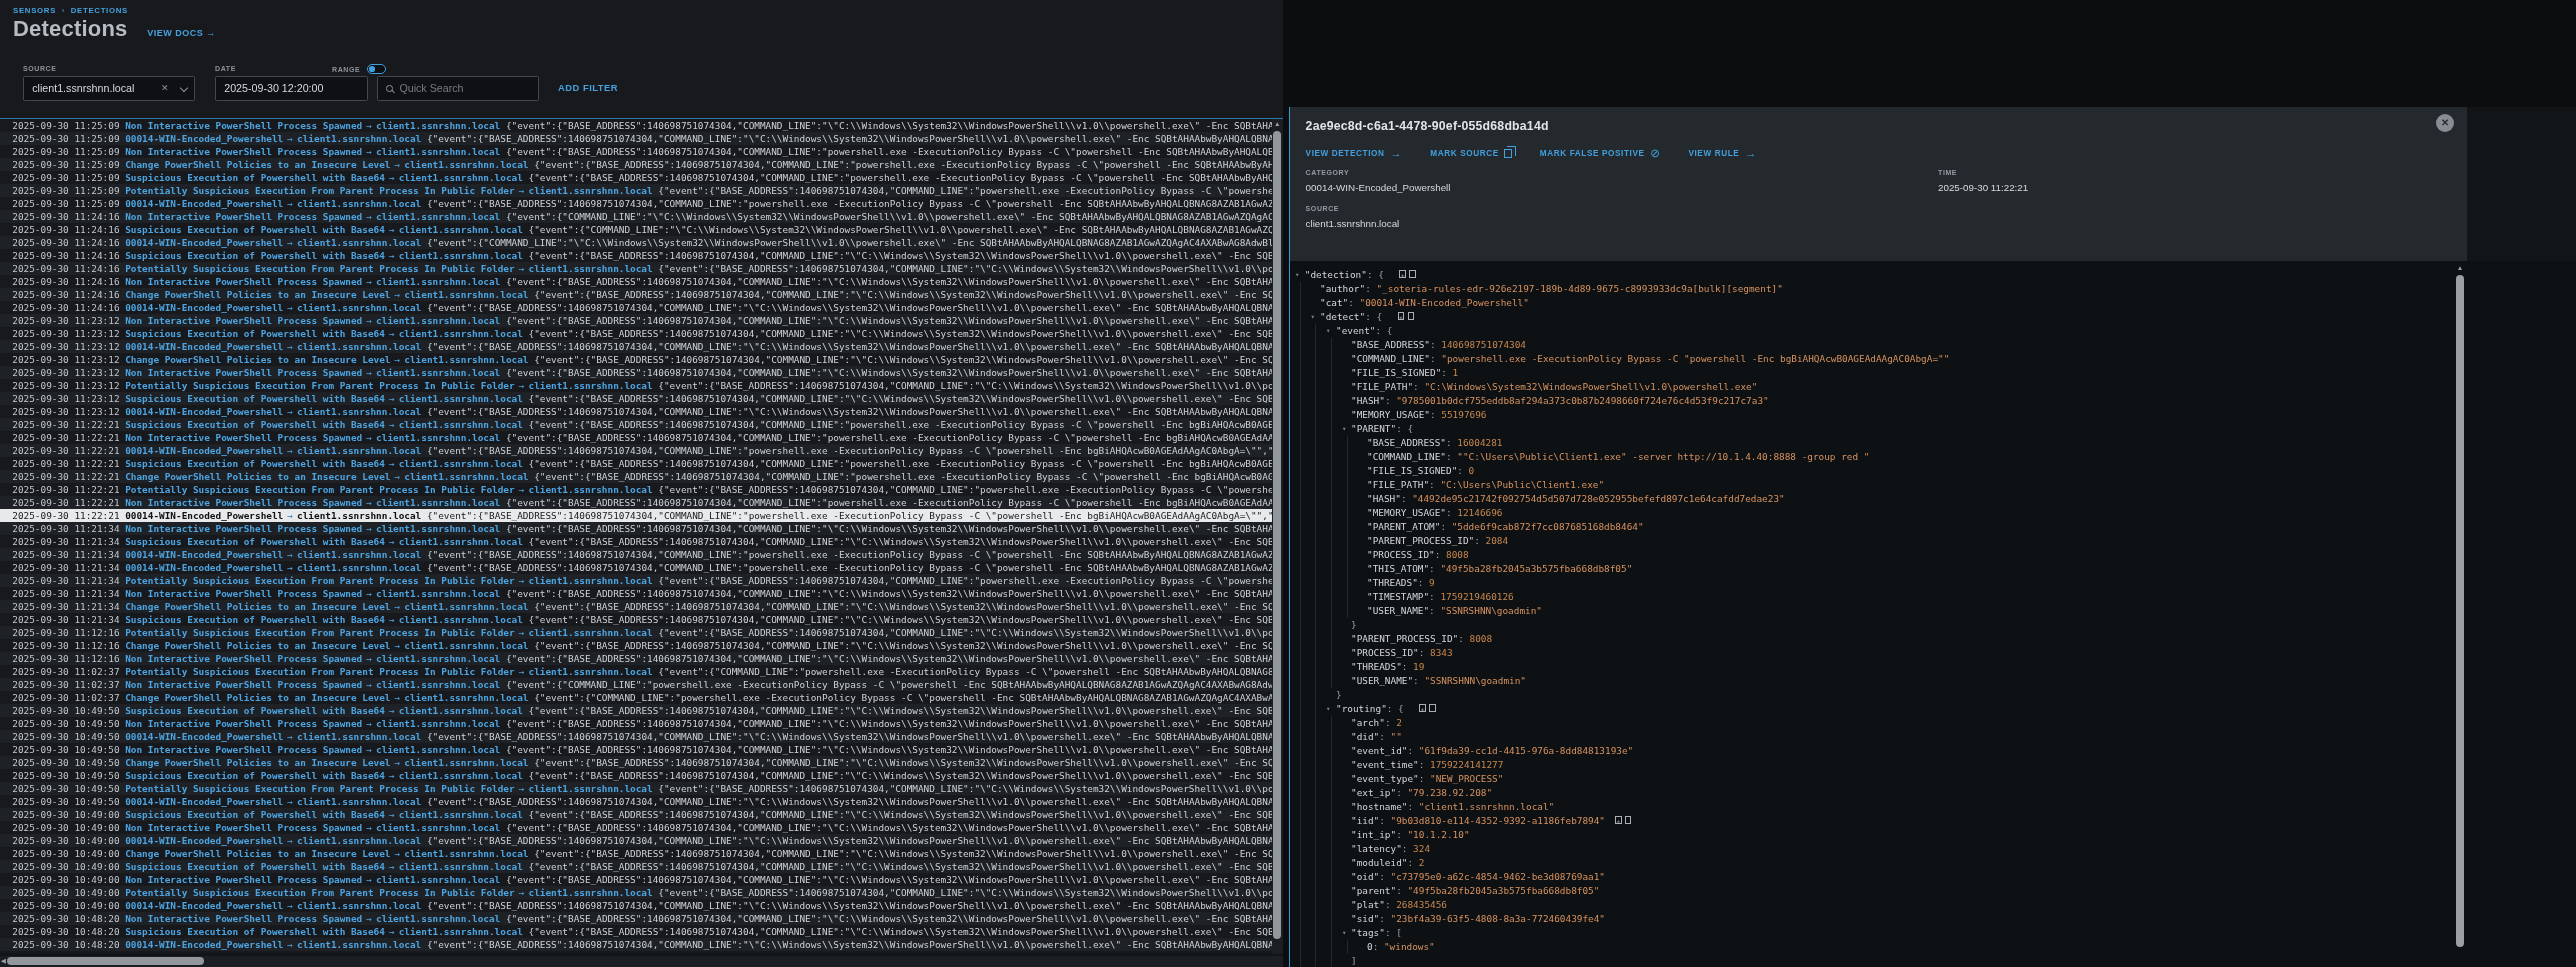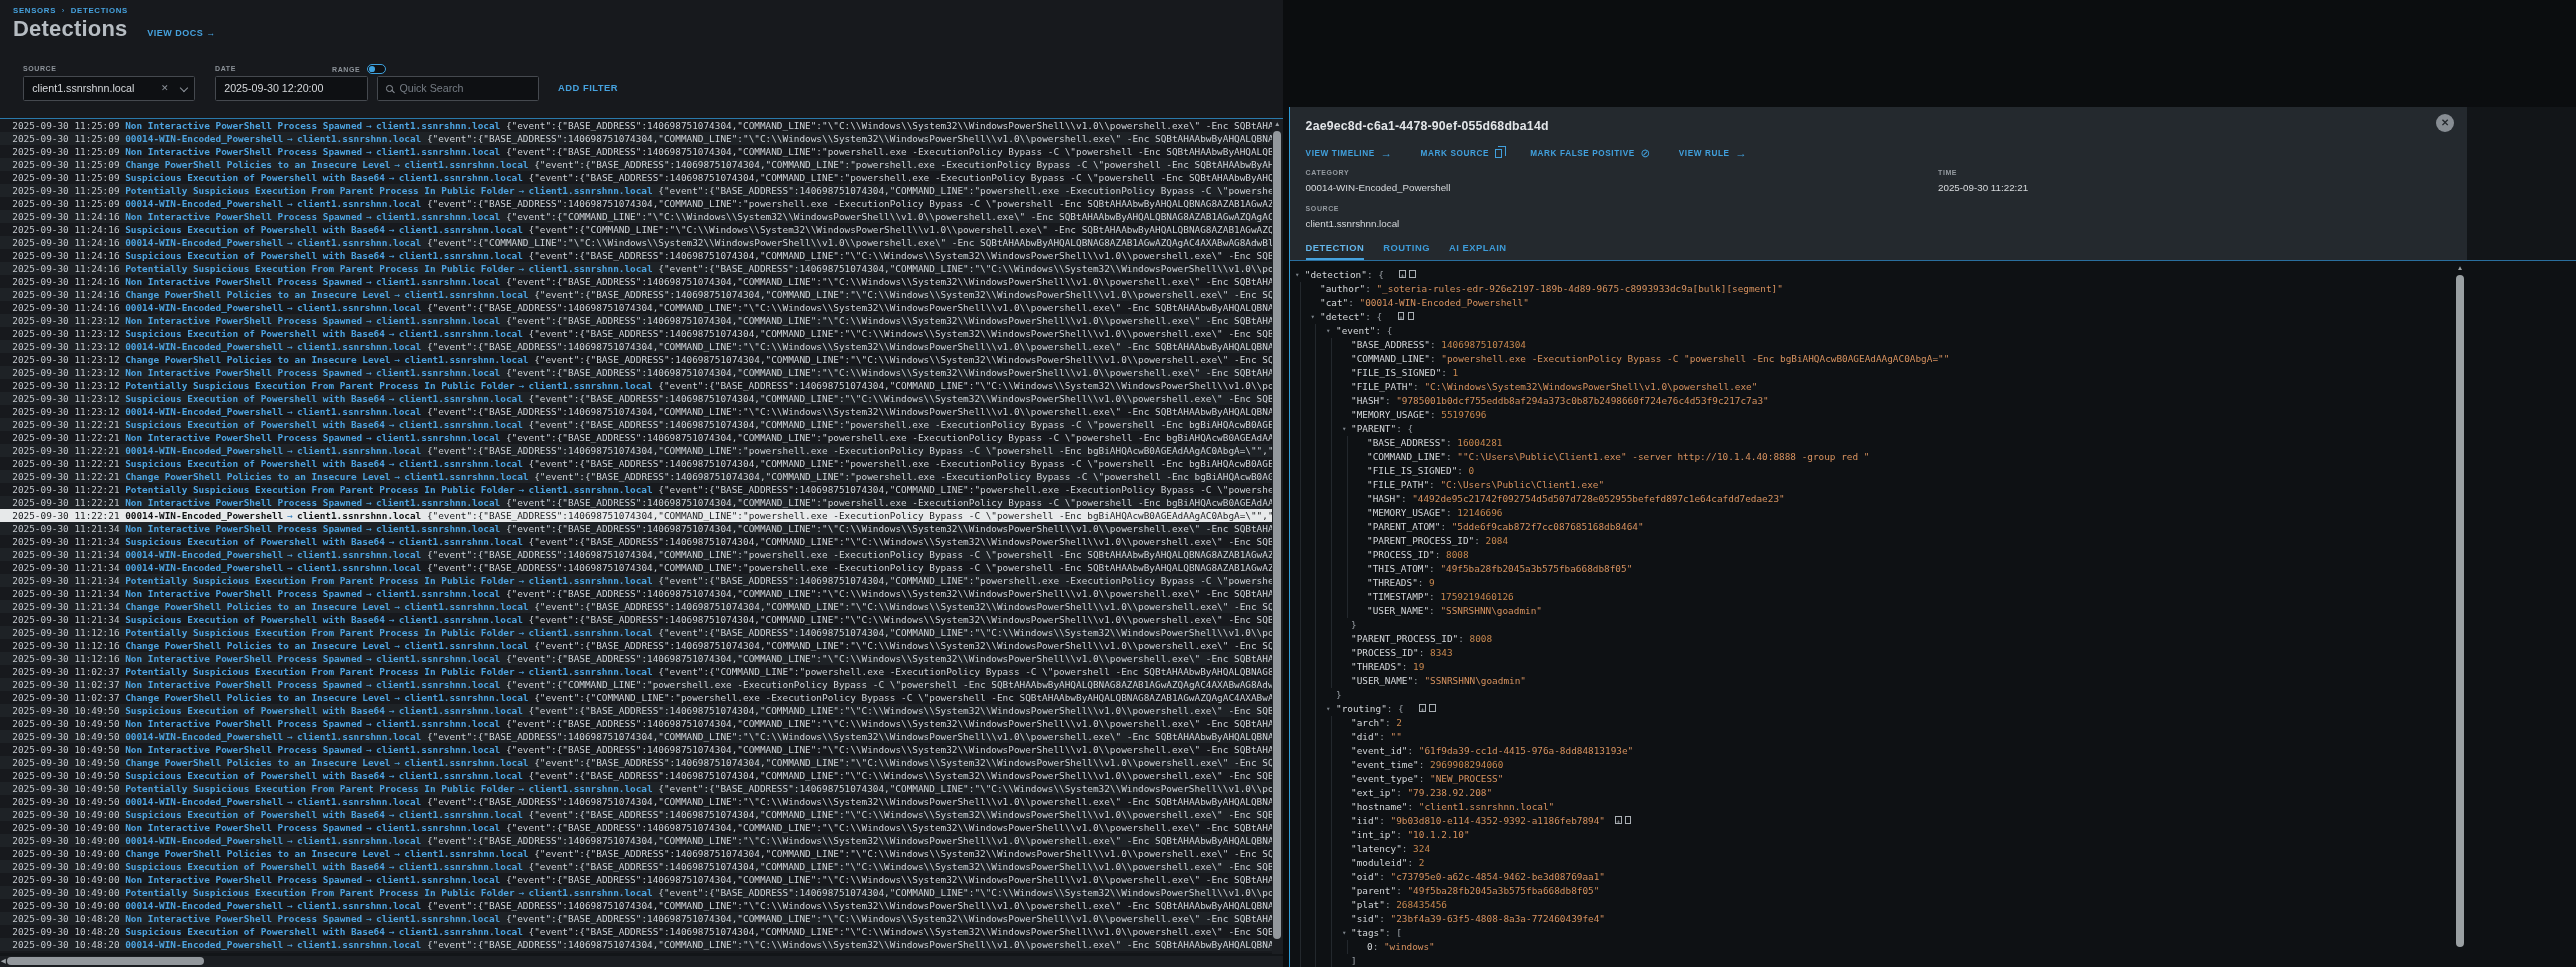--- a/index.html
+++ b/index.html
@@ -224,21 +224,21 @@
 
 <div id="backdrop-top"></div>
 <div id="gap-col"></div>
 
 <div id="panel">
   <div id="panel-title">2ae9ec8d-c6a1-4478-90ef-055d68dba14d</div>
   <div id="panel-close">✕</div>
 
   <div id="panel-actions">
     <div class="paction">
-      <span>VIEW TIMELINE</span>
+      <span>VIEW DETECTION</span>
       <span class="aicon">→</span>
     </div>
     <div class="paction">
       <span>MARK SOURCE</span>
       <span class="copy-ic"></span>
     </div>
     <div class="paction">
       <span>MARK FALSE POSITIVE</span>
       <span class="aicon">⊘</span>
     </div>
@@ -254,25 +254,20 @@
   </div>
   <div id="meta-time">
     <div class="plabel">TIME</div>
     <div class="pvalue">2025-09-30 11:22:21</div>
   </div>
   <div id="meta-source">
     <div class="plabel">SOURCE</div>
     <div class="pvalue">client1.ssnrshnn.local</div>
   </div>
 
-  <div id="panel-tabs">
-    <div class="tab active">DETECTION</div>
-    <div class="tab">ROUTING</div>
-    <div class="tab">AI EXPLAIN</div>
-  </div>
 
   <div id="code-area">
       <div class="jline" style="padding-left: 14.8px;"><span class="caret" style="left: 4.9px;">▾</span><span class="jkey">"detection"</span><span class="jpunc">: </span><span class="jpunc">{ </span><span class="jic"><span class="copy-sq first"></span><span class="copy-sq"></span></span></div>
       <div class="jline" style="padding-left: 30px;"><span class="guide" style="left: 9.8px;"></span><span class="jkey">"author"</span><span class="jpunc">: </span><span class="jstr">"_soteria-rules-edr-926e2197-189b-4d89-9675-c8993933dc9a[bulk][segment]"</span></div>
       <div class="jline" style="padding-left: 30px;"><span class="guide" style="left: 9.8px;"></span><span class="jkey">"cat"</span><span class="jpunc">: </span><span class="jstr">"00014-WIN-Encoded_Powershell"</span></div>
       <div class="jline" style="padding-left: 30px;"><span class="guide" style="left: 9.8px;"></span><span class="caret" style="left: 20.5px;">▾</span><span class="jkey">"detect"</span><span class="jpunc">: </span><span class="jpunc">{ </span><span class="jic"><span class="copy-sq first"></span><span class="copy-sq"></span></span></div>
       <div class="jline" style="padding-left: 46px;"><span class="guide" style="left: 9.8px;"></span><span class="guide" style="left: 25.4px;"></span><span class="caret" style="left: 36px;">▾</span><span class="jkey">"event"</span><span class="jpunc">: </span><span class="jpunc">{ </span></div>
       <div class="jline" style="padding-left: 61px;"><span class="guide" style="left: 9.8px;"></span><span class="guide" style="left: 25.4px;"></span><span class="guide" style="left: 41px;"></span><span class="jkey">"BASE_ADDRESS"</span><span class="jpunc">: </span><span class="jnum">140698751074304</span></div>
       <div class="jline" style="padding-left: 61px;"><span class="guide" style="left: 9.8px;"></span><span class="guide" style="left: 25.4px;"></span><span class="guide" style="left: 41px;"></span><span class="jkey">"COMMAND_LINE"</span><span class="jpunc">: </span><span class="jstr">"powershell.exe -ExecutionPolicy Bypass -C "powershell -Enc bgBiAHQAcwB0AGEAdAAgAC0AbgA=""</span></div>
       <div class="jline" style="padding-left: 61px;"><span class="guide" style="left: 9.8px;"></span><span class="guide" style="left: 25.4px;"></span><span class="guide" style="left: 41px;"></span><span class="jkey">"FILE_IS_SIGNED"</span><span class="jpunc">: </span><span class="jnum">1</span></div>
@@ -296,21 +291,21 @@
       <div class="jline" style="padding-left: 61px;"><span class="guide" style="left: 9.8px;"></span><span class="guide" style="left: 25.4px;"></span><span class="guide" style="left: 41px;"></span><span class="jpunc">} </span></div>
       <div class="jline" style="padding-left: 61px;"><span class="guide" style="left: 9.8px;"></span><span class="guide" style="left: 25.4px;"></span><span class="guide" style="left: 41px;"></span><span class="jkey">"PARENT_PROCESS_ID"</span><span class="jpunc">: </span><span class="jnum">8008</span></div>
       <div class="jline" style="padding-left: 61px;"><span class="guide" style="left: 9.8px;"></span><span class="guide" style="left: 25.4px;"></span><span class="guide" style="left: 41px;"></span><span class="jkey">"PROCESS_ID"</span><span class="jpunc">: </span><span class="jnum">8343</span></div>
       <div class="jline" style="padding-left: 61px;"><span class="guide" style="left: 9.8px;"></span><span class="guide" style="left: 25.4px;"></span><span class="guide" style="left: 41px;"></span><span class="jkey">"THREADS"</span><span class="jpunc">: </span><span class="jnum">19</span></div>
       <div class="jline" style="padding-left: 61px;"><span class="guide" style="left: 9.8px;"></span><span class="guide" style="left: 25.4px;"></span><span class="guide" style="left: 41px;"></span><span class="jkey">"USER_NAME"</span><span class="jpunc">: </span><span class="jstr">"SSNRSHNN\goadmin"</span></div>
       <div class="jline" style="padding-left: 46px;"><span class="guide" style="left: 9.8px;"></span><span class="guide" style="left: 25.4px;"></span><span class="jpunc">} </span></div>
       <div class="jline" style="padding-left: 46px;"><span class="guide" style="left: 9.8px;"></span><span class="guide" style="left: 25.4px;"></span><span class="caret" style="left: 36px;">▾</span><span class="jkey">"routing"</span><span class="jpunc">: </span><span class="jpunc">{ </span><span class="jic"><span class="copy-sq first"></span><span class="copy-sq"></span></span></div>
       <div class="jline" style="padding-left: 61px;"><span class="guide" style="left: 9.8px;"></span><span class="guide" style="left: 25.4px;"></span><span class="guide" style="left: 41px;"></span><span class="jkey">"arch"</span><span class="jpunc">: </span><span class="jnum">2</span></div>
       <div class="jline" style="padding-left: 61px;"><span class="guide" style="left: 9.8px;"></span><span class="guide" style="left: 25.4px;"></span><span class="guide" style="left: 41px;"></span><span class="jkey">"did"</span><span class="jpunc">: </span><span class="jstr">""</span></div>
       <div class="jline" style="padding-left: 61px;"><span class="guide" style="left: 9.8px;"></span><span class="guide" style="left: 25.4px;"></span><span class="guide" style="left: 41px;"></span><span class="jkey">"event_id"</span><span class="jpunc">: </span><span class="jstr">"61f9da39-cc1d-4415-976a-8dd84813193e"</span></div>
-      <div class="jline" style="padding-left: 61px;"><span class="guide" style="left: 9.8px;"></span><span class="guide" style="left: 25.4px;"></span><span class="guide" style="left: 41px;"></span><span class="jkey">"event_time"</span><span class="jpunc">: </span><span class="jnum">2969908294060</span></div>
+      <div class="jline" style="padding-left: 61px;"><span class="guide" style="left: 9.8px;"></span><span class="guide" style="left: 25.4px;"></span><span class="guide" style="left: 41px;"></span><span class="jkey">"event_time"</span><span class="jpunc">: </span><span class="jnum">1759224141277</span></div>
       <div class="jline" style="padding-left: 61px;"><span class="guide" style="left: 9.8px;"></span><span class="guide" style="left: 25.4px;"></span><span class="guide" style="left: 41px;"></span><span class="jkey">"event_type"</span><span class="jpunc">: </span><span class="jstr">"NEW_PROCESS"</span></div>
       <div class="jline" style="padding-left: 61px;"><span class="guide" style="left: 9.8px;"></span><span class="guide" style="left: 25.4px;"></span><span class="guide" style="left: 41px;"></span><span class="jkey">"ext_ip"</span><span class="jpunc">: </span><span class="jstr">"79.238.92.208"</span></div>
       <div class="jline" style="padding-left: 61px;"><span class="guide" style="left: 9.8px;"></span><span class="guide" style="left: 25.4px;"></span><span class="guide" style="left: 41px;"></span><span class="jkey">"hostname"</span><span class="jpunc">: </span><span class="jstr">"client1.ssnrshnn.local"</span></div>
       <div class="jline" style="padding-left: 61px;"><span class="guide" style="left: 9.8px;"></span><span class="guide" style="left: 25.4px;"></span><span class="guide" style="left: 41px;"></span><span class="jkey">"iid"</span><span class="jpunc">: </span><span class="jstr">"9b03d810-e114-4352-9392-a1186feb7894"</span><span class="jic"><span class="copy-sq first"></span><span class="copy-sq"></span></span></div>
       <div class="jline" style="padding-left: 61px;"><span class="guide" style="left: 9.8px;"></span><span class="guide" style="left: 25.4px;"></span><span class="guide" style="left: 41px;"></span><span class="jkey">"int_ip"</span><span class="jpunc">: </span><span class="jstr">"10.1.2.10"</span></div>
       <div class="jline" style="padding-left: 61px;"><span class="guide" style="left: 9.8px;"></span><span class="guide" style="left: 25.4px;"></span><span class="guide" style="left: 41px;"></span><span class="jkey">"latency"</span><span class="jpunc">: </span><span class="jnum">324</span></div>
       <div class="jline" style="padding-left: 61px;"><span class="guide" style="left: 9.8px;"></span><span class="guide" style="left: 25.4px;"></span><span class="guide" style="left: 41px;"></span><span class="jkey">"moduleid"</span><span class="jpunc">: </span><span class="jnum">2</span></div>
       <div class="jline" style="padding-left: 61px;"><span class="guide" style="left: 9.8px;"></span><span class="guide" style="left: 25.4px;"></span><span class="guide" style="left: 41px;"></span><span class="jkey">"oid"</span><span class="jpunc">: </span><span class="jstr">"c73795e0-a62c-4854-9462-be3d08769aa1"</span></div>
       <div class="jline" style="padding-left: 61px;"><span class="guide" style="left: 9.8px;"></span><span class="guide" style="left: 25.4px;"></span><span class="guide" style="left: 41px;"></span><span class="jkey">"parent"</span><span class="jpunc">: </span><span class="jstr">"49f5ba28fb2045a3b575fba668db8f05"</span></div>
       <div class="jline" style="padding-left: 61px;"><span class="guide" style="left: 9.8px;"></span><span class="guide" style="left: 25.4px;"></span><span class="guide" style="left: 41px;"></span><span class="jkey">"plat"</span><span class="jpunc">: </span><span class="jnum">268435456</span></div>

